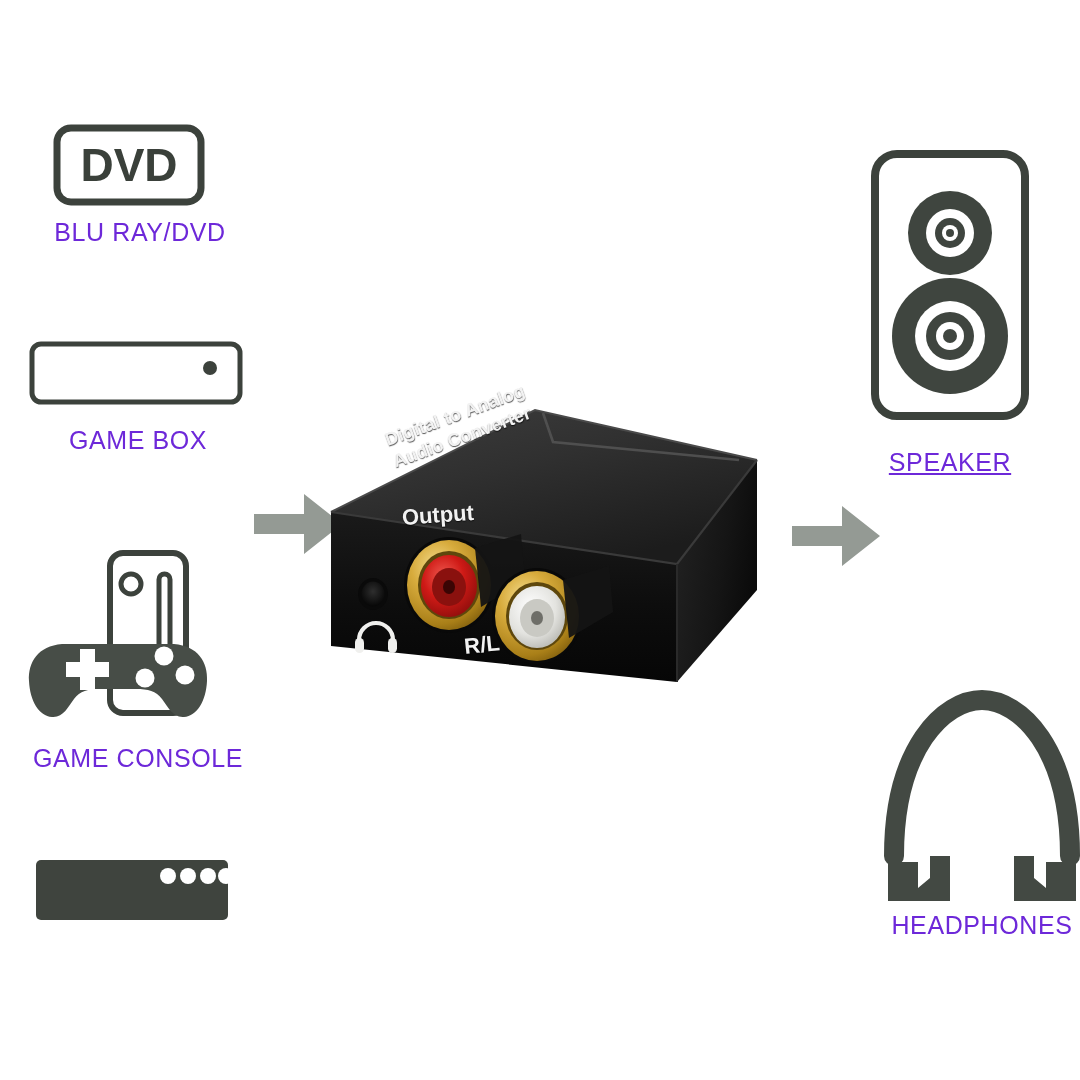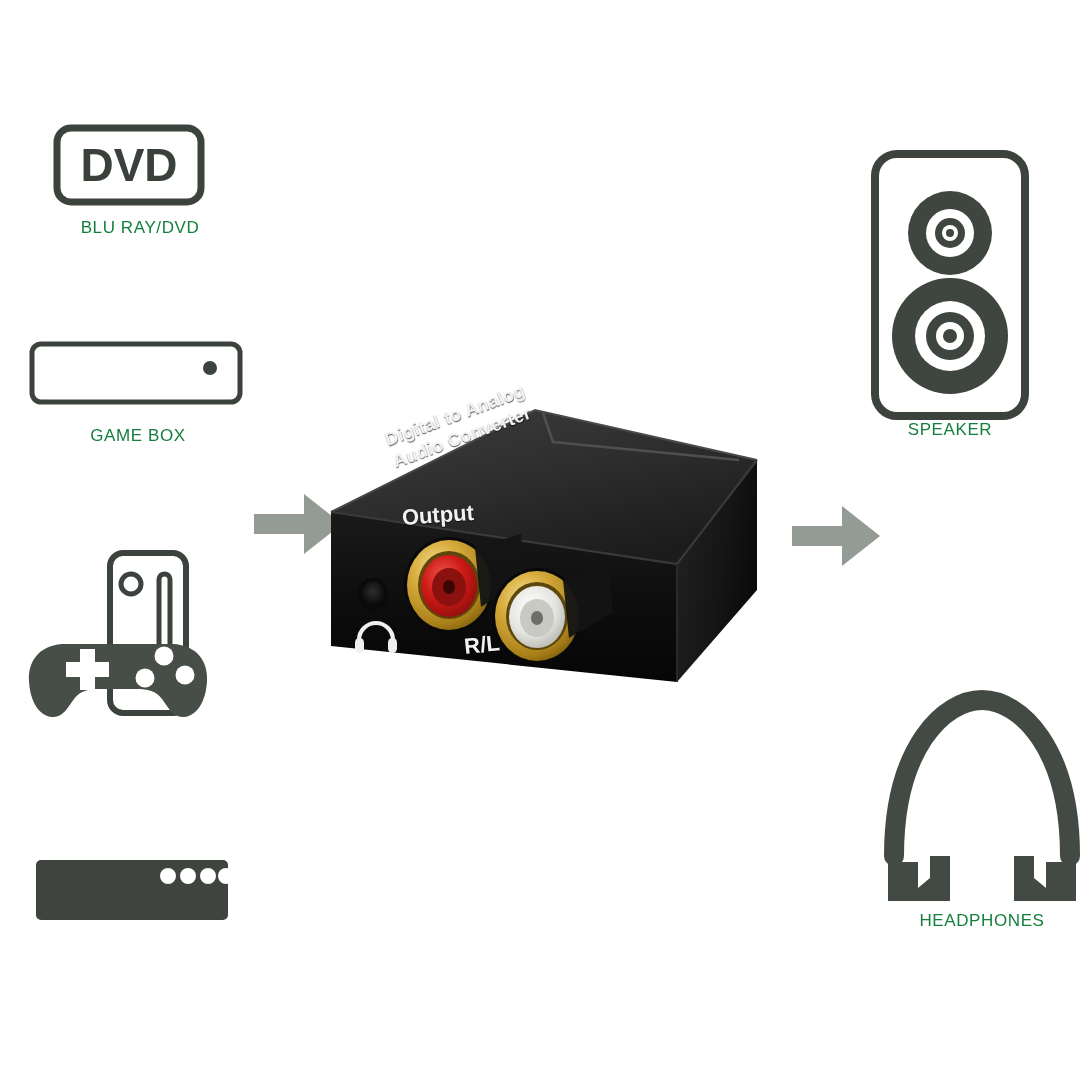--- a/index.html
+++ b/index.html
@@ -19,22 +19,22 @@
     margin-top: 26px;
   }
   .node {
     position: absolute;
   }
   .node-label {
     position: absolute;
     left: 0;
     width: 100%;
     text-align: center;
-    color: #15803d;
-    font-size: 17px;
+    color: #6d28d9;
+    font-size: 25px;
     letter-spacing: 0.6px;
     white-space: nowrap;
   }
   .icon-wrap {
     position: relative;
     width: 100%;
     height: 100%;
   }
   .icon-wrap svg { display: block; }
 
@@ -122,20 +122,21 @@
                    C190 118 180 102 156 100 Z" fill="#474d47"></path>
 
           <path d="M48 118 h14 v-13 h15 v13 h14 v15 h-14 v13 h-15 v-13 h-14 z" fill="#ffffff"></path>
 
           <circle cx="146" cy="112" r="9.5" fill="#ffffff"></circle>
           <circle cx="167" cy="131" r="9.5" fill="#ffffff"></circle>
           <circle cx="127" cy="134" r="9.5" fill="#ffffff"></circle>
         </g>
       </svg>
     </div>
+    <div class="node-label" style="top:200px;">GAME CONSOLE</div>
   </div>
 
   <div class="node" style="left:18px; top:826px; width:240px; height:135px;">
     <div class="icon-wrap">
       <svg width="240" height="80" viewBox="0 0 240 80">
         <rect x="18" y="8" width="192" height="60" rx="5" ry="5" fill="#3f443e"></rect>
         <circle cx="150" cy="24" r="8" fill="#ffffff"></circle>
         <circle cx="170" cy="24" r="8" fill="#ffffff"></circle>
         <circle cx="190" cy="24" r="8" fill="#ffffff"></circle>
         <circle cx="208" cy="24" r="8" fill="#ffffff"></circle>
@@ -260,21 +261,21 @@
         <circle cx="95" cy="85" r="8" fill="#ffffff"></circle>
         <circle cx="95" cy="85" r="4" fill="#3f453f"></circle>
 
         <circle cx="95" cy="188" r="58" fill="#3f453f"></circle>
         <circle cx="95" cy="188" r="35" fill="#ffffff"></circle>
         <circle cx="95" cy="188" r="24" fill="#3f453f"></circle>
         <circle cx="95" cy="188" r="14" fill="#ffffff"></circle>
         <circle cx="95" cy="188" r="7" fill="#3f453f"></circle>
       </svg>
     </div>
-    <div class="node-label" style="top:272px;">SPEAKER</div>
+    <div class="node-label" style="top:300px;text-decoration:underline;">SPEAKER</div>
   </div>
 
   <div class="node" style="left:872px; top:660px; width:220px; height:260px;">
     <div class="icon-wrap">
       <svg width="220" height="215" viewBox="0 0 220 215">
 
         <path d="M22 170 C22 62 72 14 110 14 C148 14 198 62 198 170" fill="none" stroke="#434943" stroke-width="20" stroke-linecap="round"></path>
 
         <path d="M16 176 h30 v26 l12 -10 v-22 h20 v82 h-20 v-22 l-12 10 v26 h-30 z" fill="#434943"></path>
 

